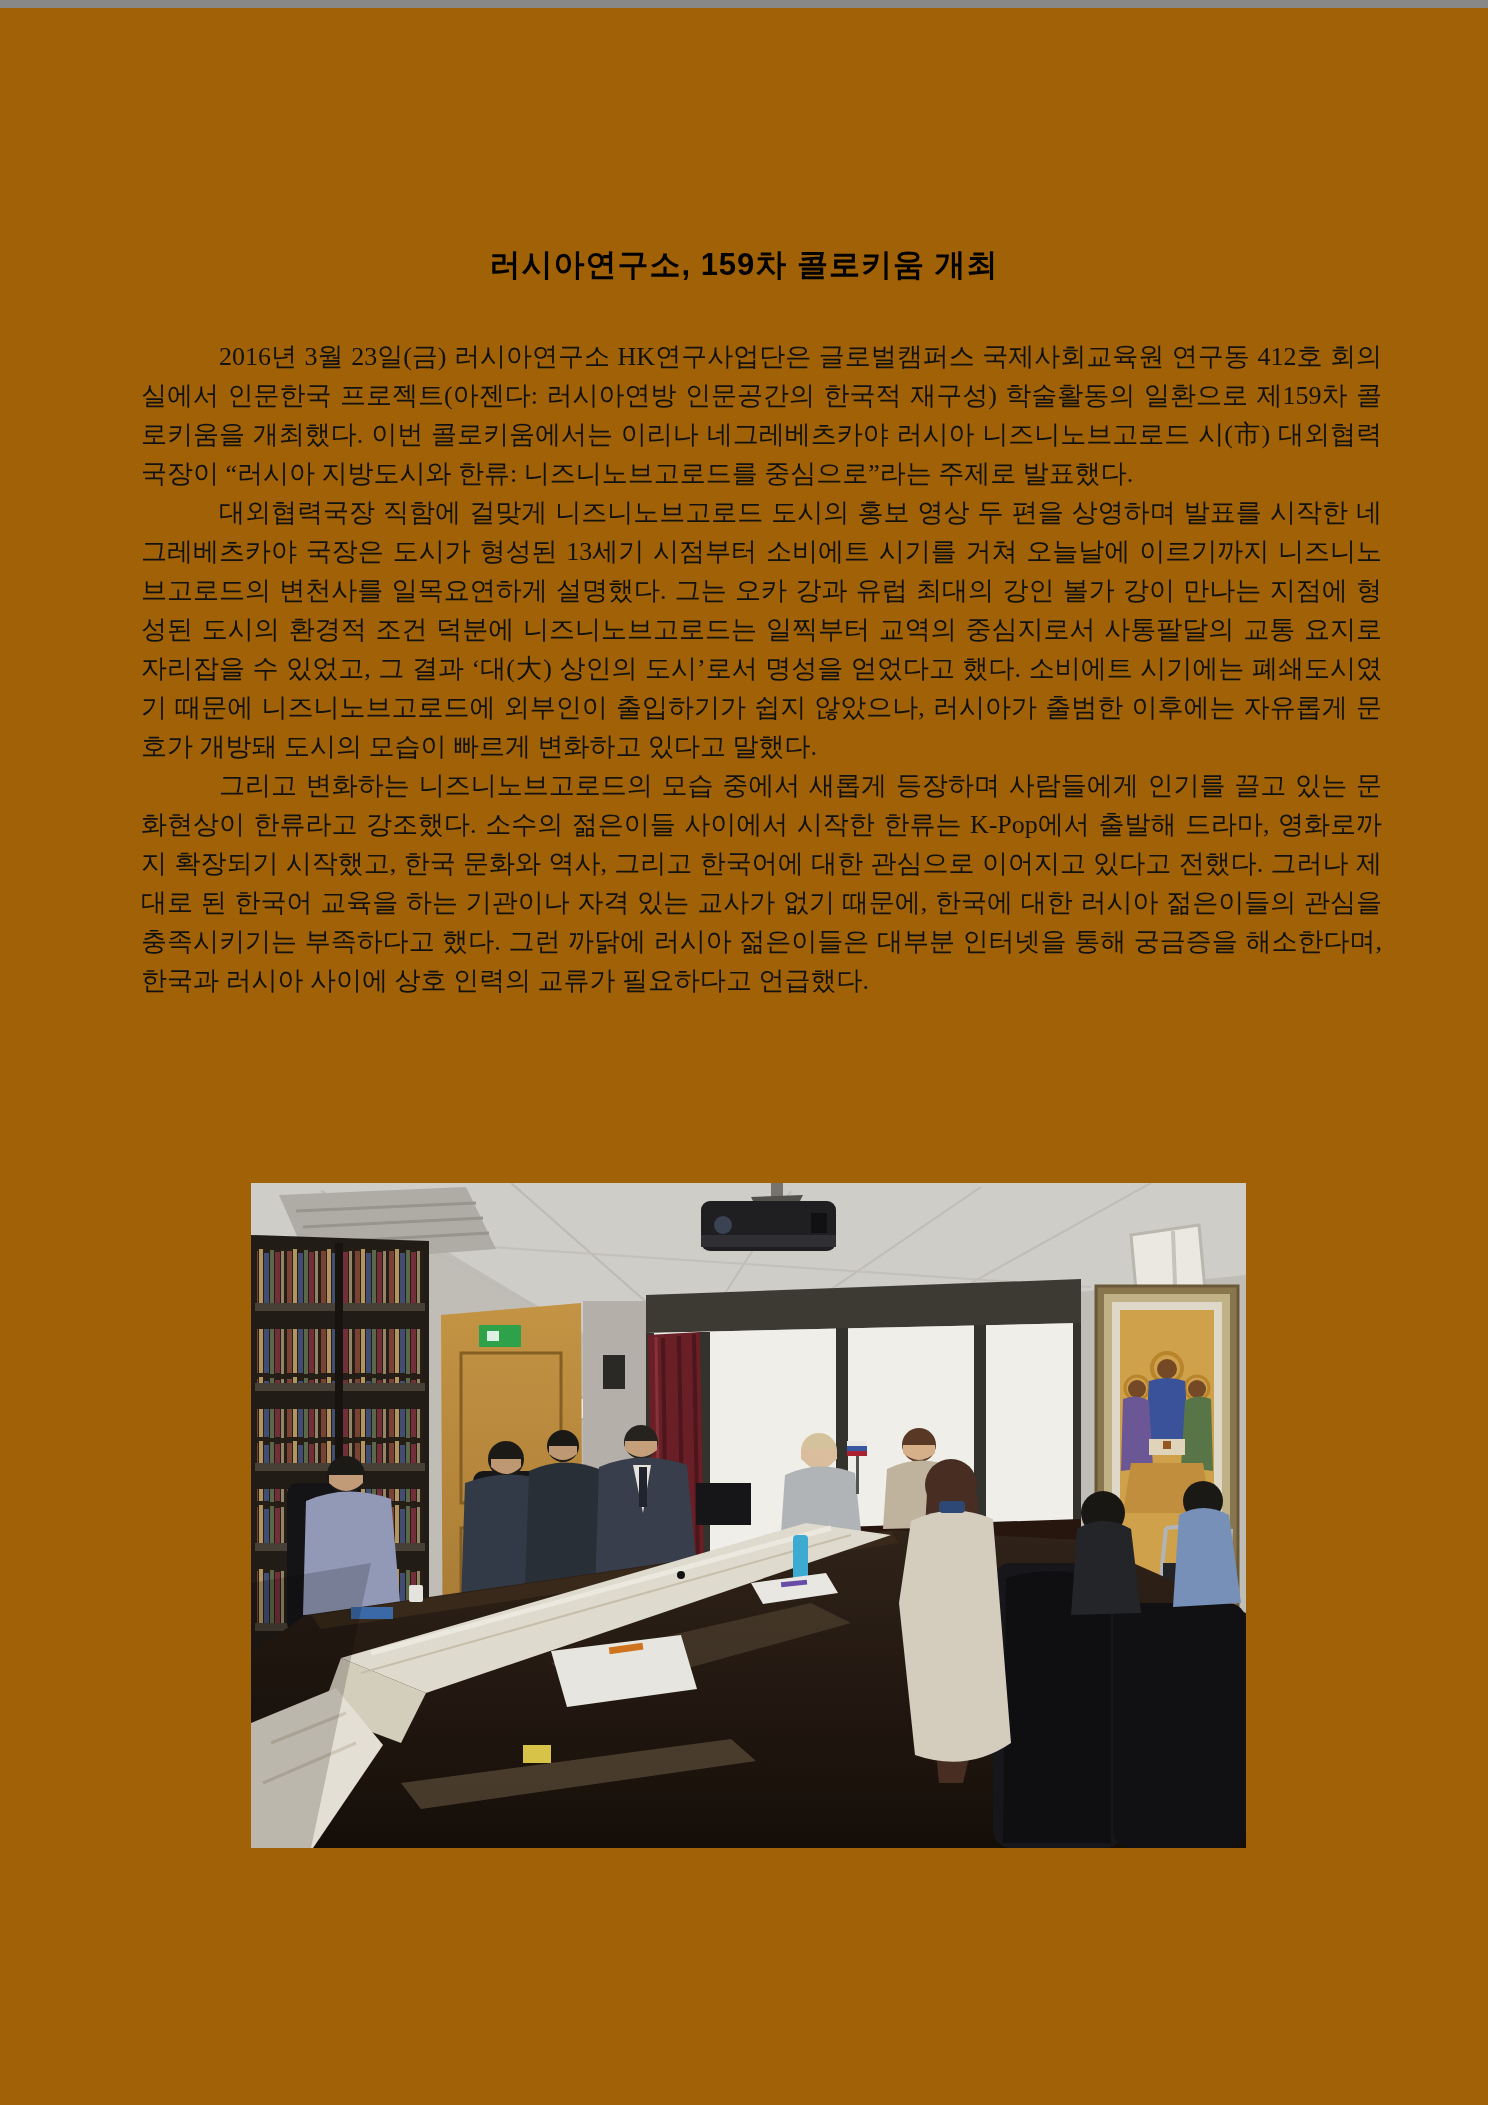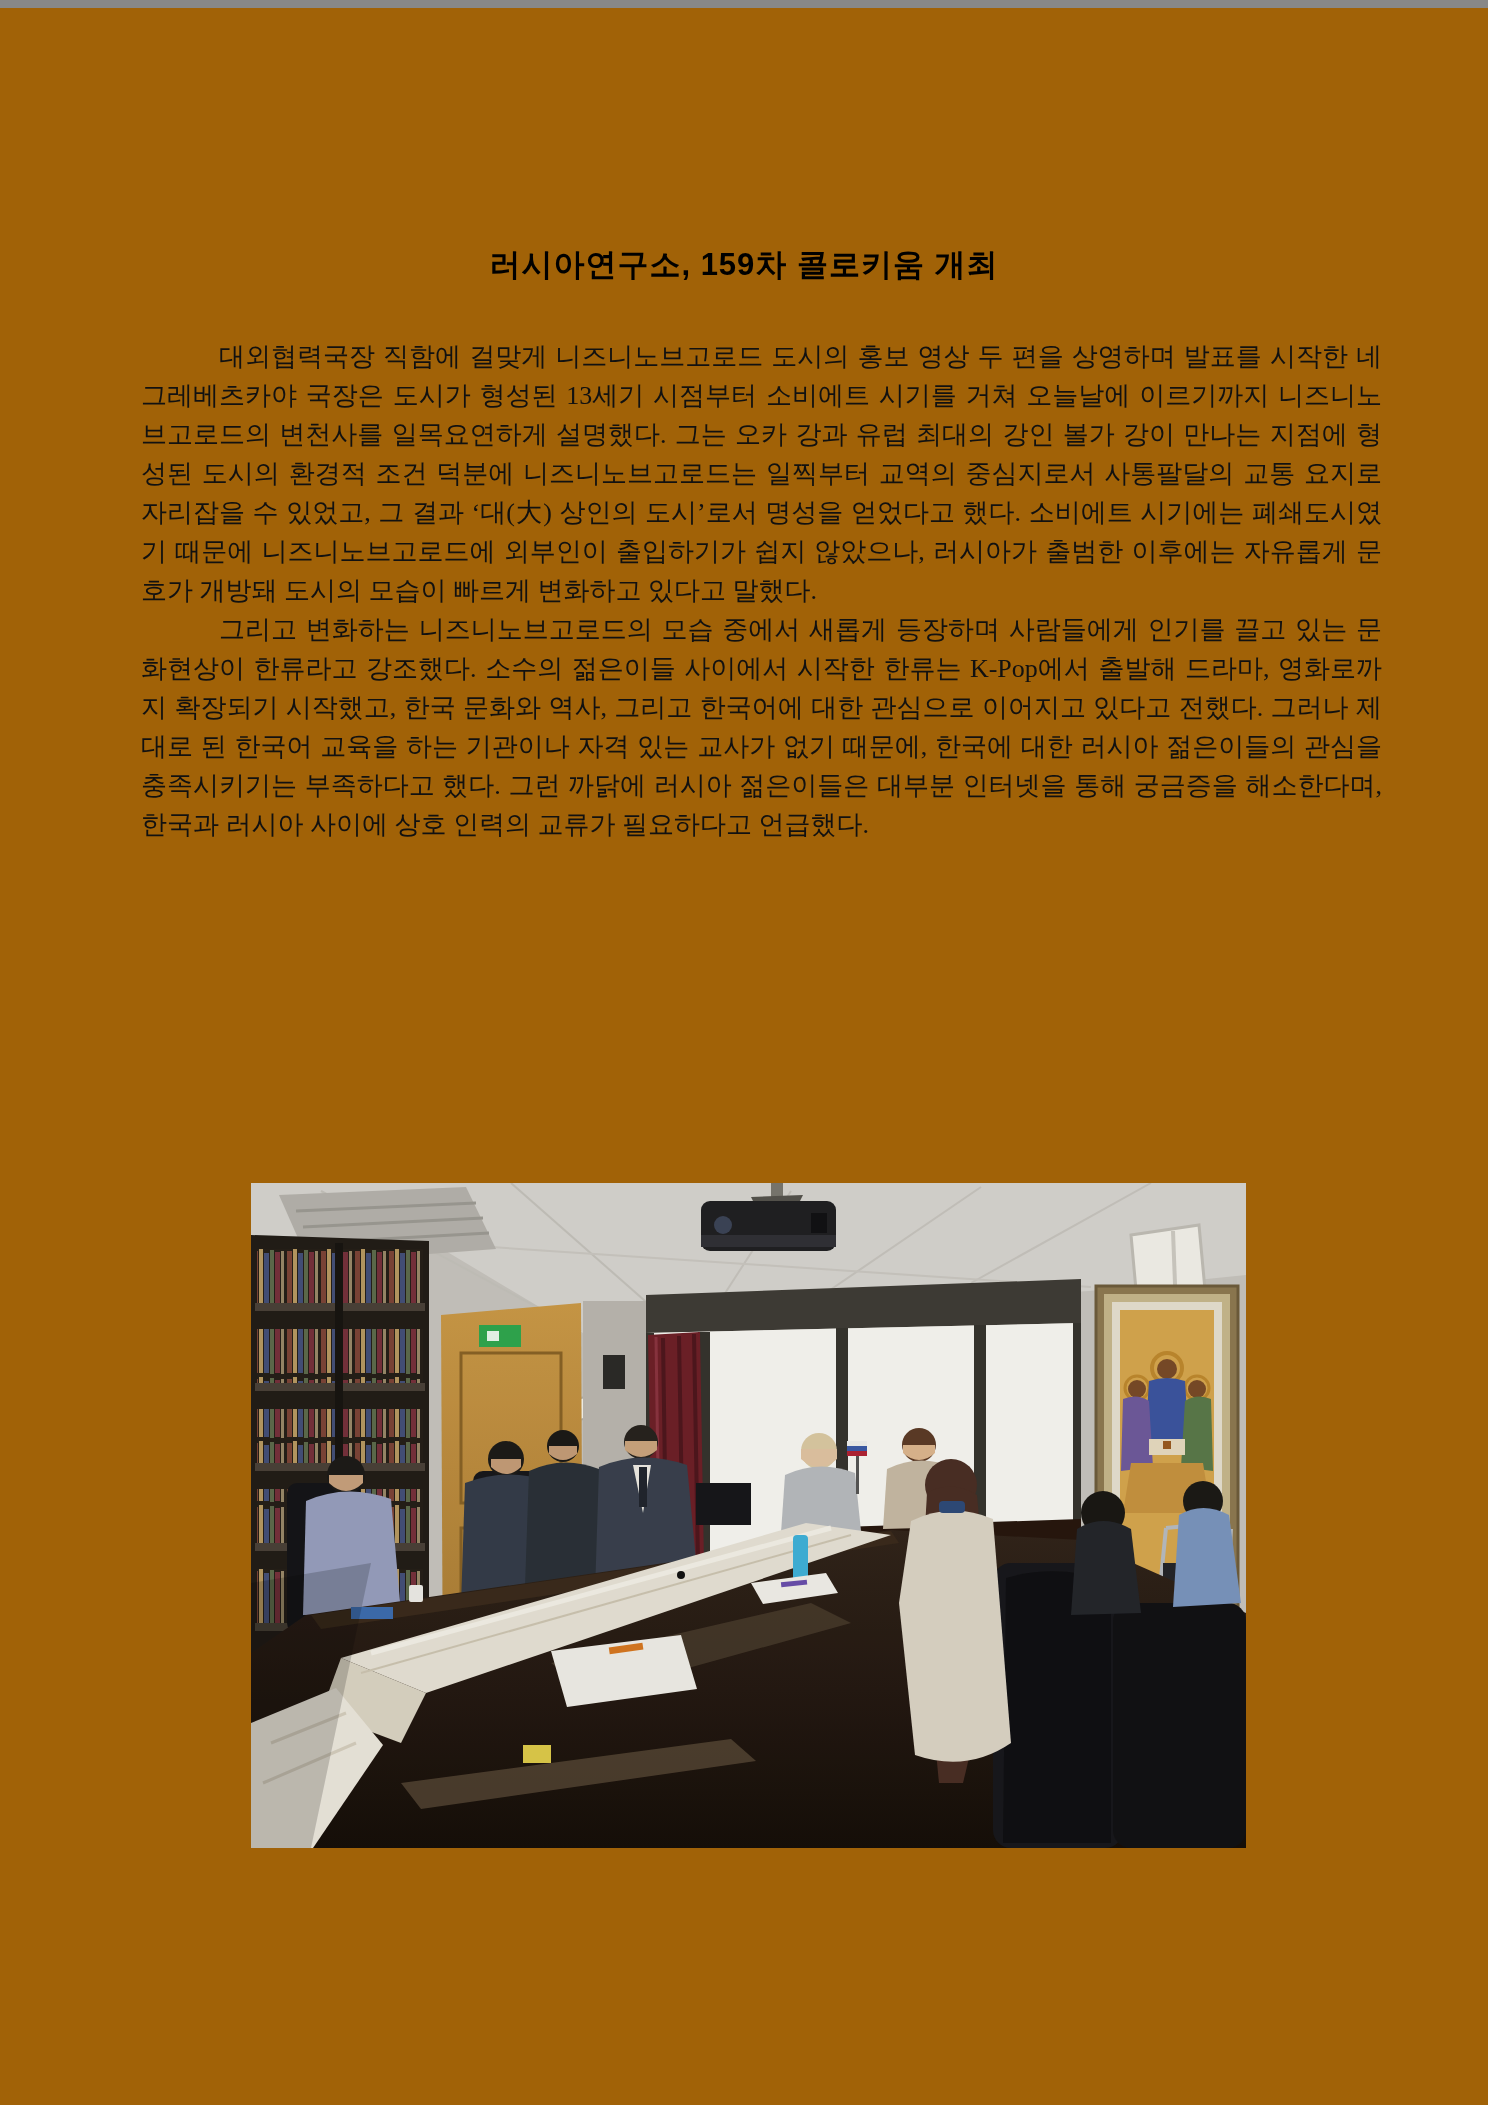--- a/index.html
+++ b/index.html
@@ -47,20 +47,21 @@
   .photo svg{display:block;width:100%;height:100%;}
 </style>
 </head>
 <body>
 
 <div class="page">
 
   <h1 class="title">러시아연구소, 159차 콜로키움 개최</h1>
 
   <div class="article">
+    <p>2016년 3월 23일(금) 러시아연구소 HK연구사업단은 글로벌캠퍼스 국제사회교육원 연구동 412호 회의실에서 인문한국 프로젝트(아젠다: 러시아연방 인문공간의 한국적 재구성) 학술활동의 일환으로 제159차 콜로키움을 개최했다. 이번 콜로키움에서는 이리나 네그레베츠카야 러시아 니즈니노브고로드 시(市) 대외협력국장이 “러시아 지방도시와 한류: 니즈니노브고로드를 중심으로”라는 주제로 발표했다.</p>
     <p>대외협력국장 직함에 걸맞게 니즈니노브고로드 도시의 홍보 영상 두 편을 상영하며 발표를 시작한 네그레베츠카야 국장은 도시가 형성된 13세기 시점부터 소비에트 시기를 거쳐 오늘날에 이르기까지 니즈니노브고로드의 변천사를 일목요연하게 설명했다. 그는 오카 강과 유럽 최대의 강인 볼가 강이 만나는 지점에 형성된 도시의 환경적 조건 덕분에 니즈니노브고로드는 일찍부터 교역의 중심지로서 사통팔달의 교통 요지로 자리잡을 수 있었고, 그 결과 ‘대(大) 상인의 도시’로서 명성을 얻었다고 했다. 소비에트 시기에는 폐쇄도시였기 때문에 니즈니노브고로드에 외부인이 출입하기가 쉽지 않았으나, 러시아가 출범한 이후에는 자유롭게 문호가 개방돼 도시의 모습이 빠르게 변화하고 있다고 말했다.</p>
     <p>그리고 변화하는 니즈니노브고로드의 모습 중에서 새롭게 등장하며 사람들에게 인기를 끌고 있는 문화현상이 한류라고 강조했다. 소수의 젊은이들 사이에서 시작한 한류는 K-Pop에서 출발해 드라마, 영화로까지 확장되기 시작했고, 한국 문화와 역사, 그리고 한국어에 대한 관심으로 이어지고 있다고 전했다. 그러나 제대로 된 한국어 교육을 하는 기관이나 자격 있는 교사가 없기 때문에, 한국에 대한 러시아 젊은이들의 관심을 충족시키기는 부족하다고 했다. 그런 까닭에 러시아 젊은이들은 대부분 인터넷을 통해 궁금증을 해소한다며, 한국과 러시아 사이에 상호 인력의 교류가 필요하다고 언급했다.</p>
   </div>
 
   <div class="photo">
     <svg viewBox="0 0 995 665" preserveAspectRatio="none">
       <defs>
         <pattern id="books" width="34" height="64" patternUnits="userSpaceOnUse">
           <rect width="34" height="64" fill="#241e18"></rect>
           <rect x="2" y="4" width="5" height="58" fill="#7d4437"></rect>

